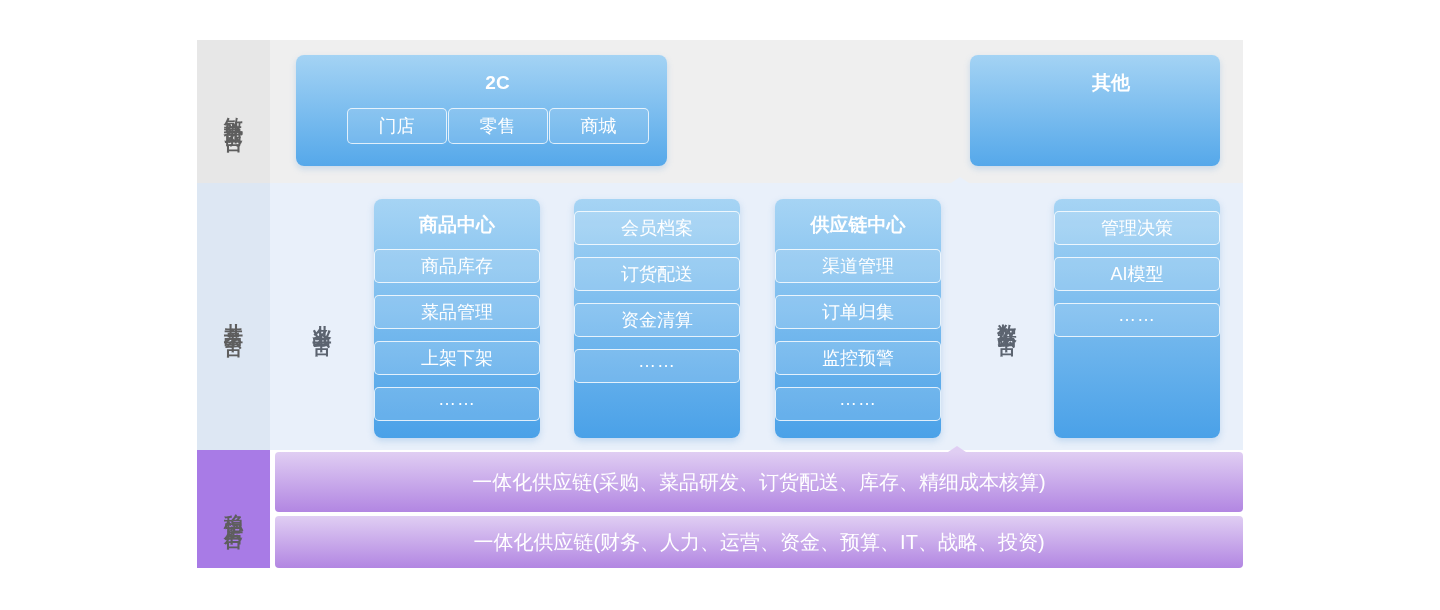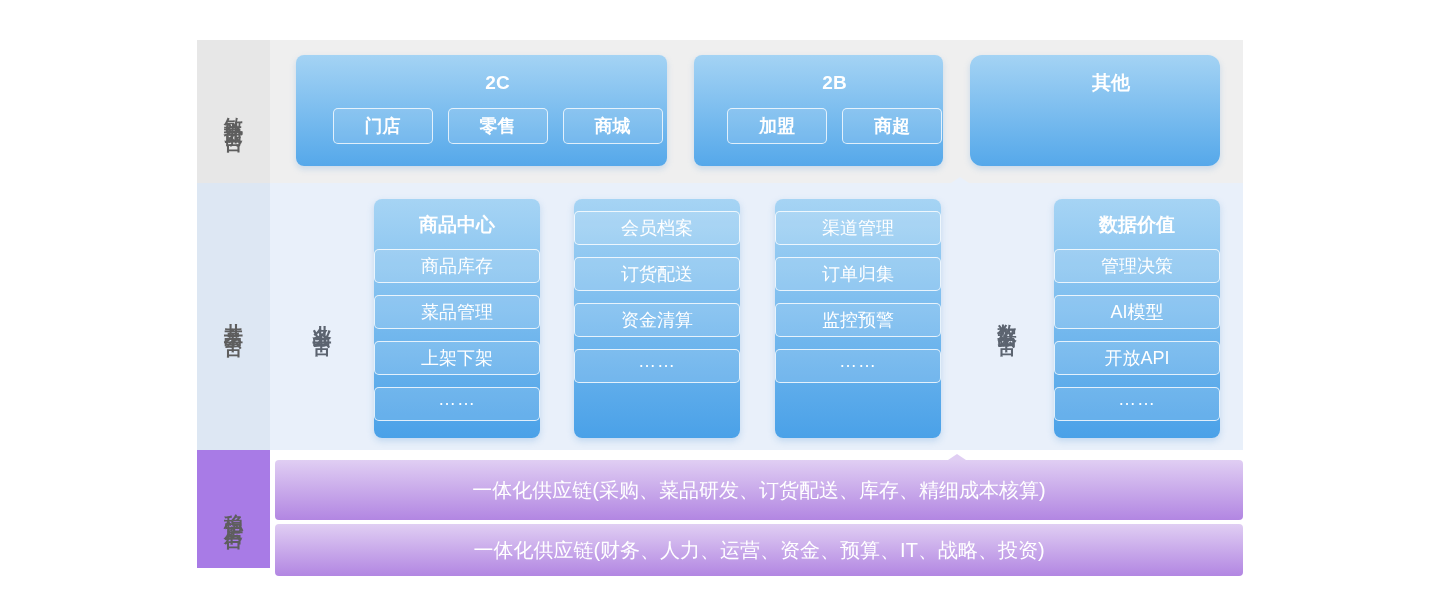--- a/index.html
+++ b/index.html
@@ -32,26 +32,26 @@
 
   
   .front-card {
     position:absolute; top:15px; height:111px; border-radius:8px;
     background:linear-gradient(180deg,#a4d3f4 0%,#55a8ea 100%);
     box-shadow:0 3px 6px rgba(100,160,220,0.28);
     display:flex; flex-direction:column; align-items:center;padding-left:32px;
   }
   .front-card-2c    { left:99px;  width:371px; }
   .front-card-2b    { left:497px; width:249px; }
-  .front-card-other { left:773px; width:250px;border-radius:12px; }
+  .front-card-other { left:773px; width:250px; }
   .front-title {
     margin-top:16px; font-size:19px; font-weight:bold; color:#ffffff;
     line-height:24px; text-align:center;
   }
-  .chip-row { display:flex; gap:15px; margin-top:13px;font-weight:bold; }
+  .chip-row { display:flex; gap:1px; margin-top:13px; }
   .chip {
     width:100px; height:36px; border:1px solid rgba(255,255,255,0.78);
     border-radius:5px; background:rgba(255,255,255,0.10);
     display:flex; align-items:center; justify-content:center;
     font-size:18px; color:#ffffff;
   }
 
   
   .vlabel-col {
     position:absolute; top:0; height:267px;
@@ -73,21 +73,21 @@
   .sub-chip {
     margin-top:12px; height:34px; border:1px solid rgba(255,255,255,0.80);
     border-radius:5px; background:rgba(255,255,255,0.12);
     display:flex; align-items:center; justify-content:center;
     font-size:18px; color:#ffffff;
   }
   .dots { letter-spacing:1px; }
   .dots span { display:block; transform:translateY(-5px); }
 
   
-  .back-bars { position:absolute; left:78px; top:8px; width:968px; height:118px;text-align:center; }
+  .back-bars { position:absolute; left:78px; top:0; width:968px; height:118px;text-align:center; }
   .back-bar {
     position:absolute; left:0; width:968px; border-radius:4px;
     background:linear-gradient(180deg,#e0cef3 0%,#b286e2 100%);
     display:flex; align-items:center; justify-content:center;
     font-size:20px; color:#ffffff;
   }
   .bar-1 { top:2px;  height:60px; }
   .bar-2 { top:66px; height:52px; }
 
   
@@ -111,27 +111,20 @@
 
       <div class="front-card front-card-2c">
         <div class="front-title">2C</div>
         <div class="chip-row">
           <div class="chip">门店</div>
           <div class="chip">零售</div>
           <div class="chip">商城</div>
         </div>
       </div>
 
-      <div class="front-card front-card-2b">
-        <div class="front-title">2B</div>
-        <div class="chip-row">
-          <div class="chip">加盟</div>
-          <div class="chip">商超</div>
-        </div>
-      </div>
 
       <div class="front-card front-card-other">
         <div class="front-title">其他</div>
       </div>
     </div>
 
     <div class="row row-middle">
       <div class="notch notch-middle"></div>
 
       <div class="side-cell side-middle">
@@ -155,37 +148,36 @@
       <div class="center-card cc-2">
         <div class="sub-chip">会员档案</div>
         <div class="sub-chip">订货配送</div>
         <div class="sub-chip">资金清算</div>
         <div class="sub-chip dots">
             <span>……</span>
           </div>
       </div>
 
       <div class="center-card cc-3">
+        <div class="center-title">供应链中心</div>
         <div class="sub-chip">渠道管理</div>
         <div class="sub-chip">订单归集</div>
         <div class="sub-chip">监控预警</div>
         <div class="sub-chip dots">
             <span>……</span>
           </div>
       </div>
 
       <div class="vlabel-col vlabel-data">
         <div class="vtext vtext-inner">数据中台</div>
       </div>
 
       <div class="center-card cc-4">
-        <div class="center-title">数据价值</div>
         <div class="sub-chip">管理决策</div>
         <div class="sub-chip">AI模型</div>
-        <div class="sub-chip">开放API</div>
         <div class="sub-chip dots">
             <span>……</span>
           </div>
       </div>
     </div>
 
     <div class="row row-back">
       <div class="side-cell side-back">
         <div class="vtext">稳定后台</div>
       </div>

